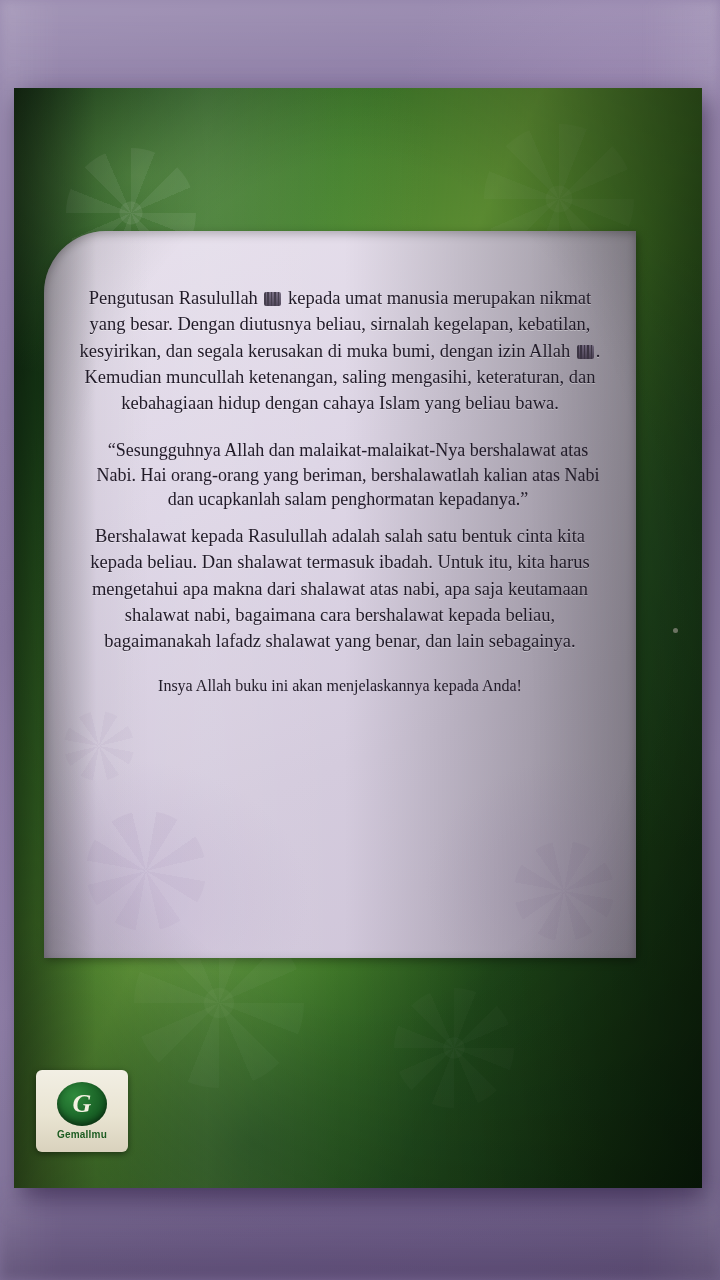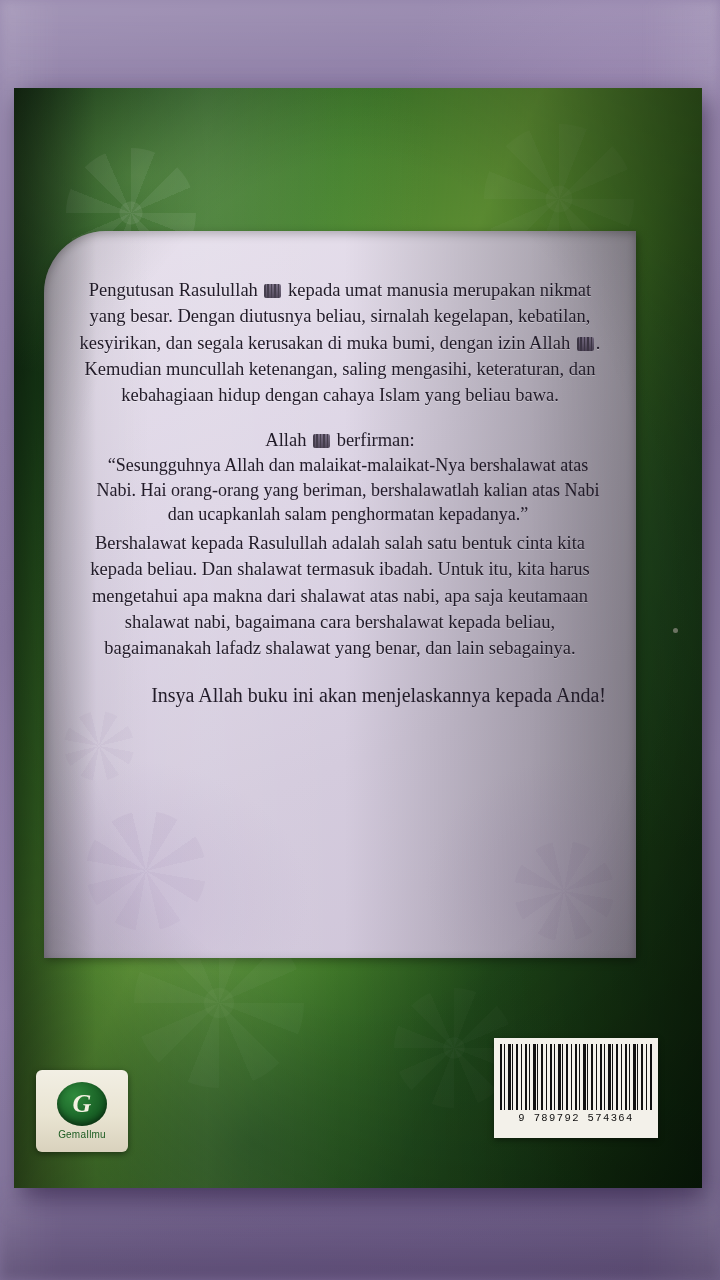--- a/index.html
+++ b/index.html
@@ -136,41 +136,40 @@
   .copy {
     position: relative;
     z-index: 2;
     padding: 42px 30px 0 30px;
     color: #211b28;
     text-align: center;
   }
   .para {
     font-size: 18.5px;
     line-height: 1.42;
-    margin: 4px 0 20px 0;
+    margin: 12px 0 20px 0;
     text-shadow: 0 1px 0 rgba(255,255,255,0.35);
   }
   .para.p1 { margin-bottom: 22px; }
   .quote-intro {
     font-size: 18.5px;
     margin: 0 0 2px 0;
   }
   .quote {
     font-size: 18px;
     line-height: 1.35;
     margin: 0 0 2px 16px;
   }
   .quote-src {
     font-size: 18px;
     margin: 0 0 20px 0;
   }
   .closing {
-    font-size: 20px;
+    font-size: 16px;
     margin: 22px 0 0 0;
-    text-align: right;
   }
   .sym {
     display: inline-block;
     width: 17px;
     height: 14px;
     vertical-align: -2px;
     margin: 0 2px;
     border-radius: 2px;
     background:
       repeating-linear-gradient(90deg, #2b2433 0 1.6px, rgba(255,255,255,0) 1.6px 3.4px),
@@ -207,21 +206,21 @@
     font-size: 26px;
     display: flex;
     align-items: center;
     justify-content: center;
     line-height: 1;
     box-shadow: inset 0 -3px 6px rgba(0,0,0,0.45);
   }
   .logo-text {
     font-family: "Liberation Sans", sans-serif;
     font-size: 10px;
-    font-weight: normal;
+    font-weight: bold;
     color: #1d5c22;
     letter-spacing: .2px;
   }
 
   
   .barcode {
     position: absolute;
     right: 44px;
     bottom: 50px;
     width: 152px;
@@ -281,39 +280,30 @@
   <div class="flower fl-e"></div>
 
   <div class="panel">
     <div class="panel-flower pf-3"></div>
     <div class="panel-flower pf-1"></div>
     <div class="panel-flower pf-2"></div>
 
     <div class="copy">
       <p class="para p1">Pengutusan Rasulullah <span class="sym"></span> kepada umat manusia merupakan nikmat yang besar. Dengan diutusnya beliau, sirnalah kegelapan, kebatilan, kesyirikan, dan segala kerusakan di muka bumi, dengan izin Allah <span class="sym"></span>. Kemudian muncullah ketenangan, saling mengasihi, keteraturan, dan kebahagiaan hidup dengan cahaya Islam yang beliau bawa.</p>
 
-      <p class="quote-intro">
-        <span>Allah</span>
-        <span class="sym"></span>
-        <span>berfirman:</span>
-      </p>
       <p class="quote">“Sesungguhnya Allah dan malaikat-malaikat-Nya bershalawat atas Nabi. Hai orang-orang yang beriman, bershalawatlah kalian atas Nabi dan ucapkanlah salam penghormatan kepadanya.”</p>
 
       <p class="para">Bershalawat kepada Rasulullah adalah salah satu bentuk cinta kita kepada beliau. Dan shalawat termasuk ibadah. Untuk itu, kita harus mengetahui apa makna dari shalawat atas nabi, apa saja keutamaan shalawat nabi, bagaimana cara bershalawat kepada beliau, bagaimanakah lafadz shalawat yang benar, dan lain sebagainya.</p>
       <p class="closing">Insya Allah buku ini akan menjelaskannya kepada Anda!</p>
     </div>
   </div>
 
   <div class="speck"></div>
 
   <div class="logo">
     <div class="logo-mark">G</div>
     <div class="logo-text">GemaIlmu</div>
   </div>
 
-  <div class="barcode">
-    <div class="bars"></div>
-    <div class="barcode-num">9 789792 574364</div>
-  </div>
 
   <div class="gloss"></div>
   <div class="vign"></div>
 </div>
 
 </body></html>

